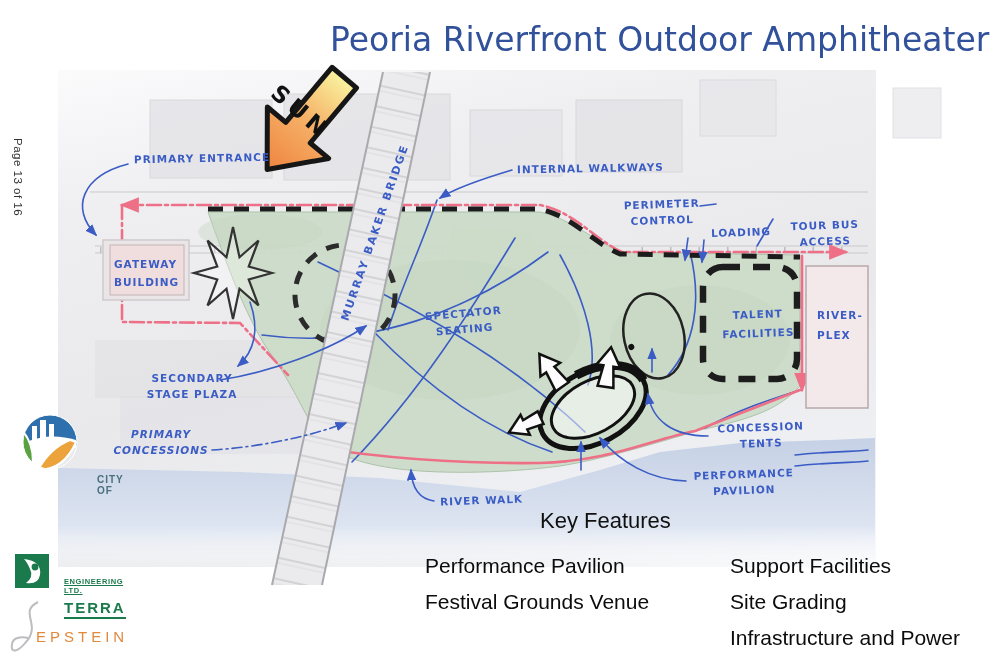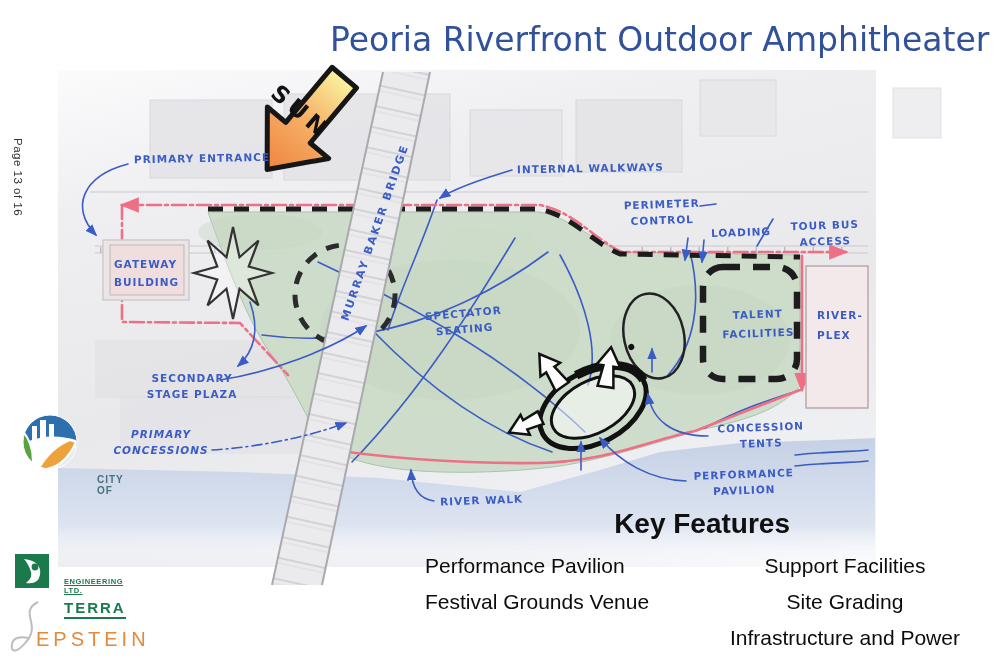--- a/index.html
+++ b/index.html
@@ -40,38 +40,38 @@
   #lb-river-plex{left:817px;top:306px;width:58px;line-height:1.9;}
   #lb-secondary-stage-plaza{left:144px;top:370px;width:96px;text-align:center;}
   #lb-primary-concessions{left:98px;top:426px;width:126px;text-align:center;font-style:italic;}
   #lb-concession-tents{left:711px;top:419px;width:100px;text-align:center;transform:rotate(-2deg);}
   #lb-performance-pavilion{left:685px;top:466px;width:118px;text-align:center;transform:rotate(-2deg);}
   #lb-river-walk{left:440px;top:492px;white-space:nowrap;transform:rotate(-2deg);}
   #lb-murray-baker-bridge{left:270px;top:224px;width:210px;text-align:center;white-space:nowrap;
     transform:rotate(-71deg);letter-spacing:2px;font-size:11px;}
 
   
-  .kf-heading{position:absolute;left:540px;top:508px;width:250px;text-align:right;
-    font-size:28px;font-weight:700;color:#101010;}
+  .kf-heading{position:absolute;left:540px;top:508px;width:250px;text-align:left;
+    font-size:22px;font-weight:400;color:#101010;}
   .kf-col{position:absolute;top:548px;font-size:21px;color:#0c0c0c;line-height:36px;font-weight:500;}
-  #kf-col1{left:425px;} #kf-col2{left:730px;text-align:center;}
+  #kf-col1{left:425px;} #kf-col2{left:730px;}
 
   
   .logo-peoria{position:absolute;left:6px;top:408px;width:112px;height:112px;}
   .logo-peoria .cityof{position:absolute;left:63px;top:66px;font-size:10px;letter-spacing:1px;
     color:#49707c;font-weight:700;margin-left:28px;}
   .logo-peoria .pname{position:absolute;left:5px;top:78px;font-size:24px;letter-spacing:2.5px;
     color:var(--peoria_teal);font-weight:500;}
   .logo-terra{position:absolute;left:14px;top:553px;width:120px;height:48px;}
   .logo-terra .tname{position:absolute;left:50px;top:2px;font-size:15px;font-weight:700;
     letter-spacing:2px;color:var(--terra_green);border-bottom:2px solid var(--terra_green);padding-bottom:1px;margin-top:44px;}
   .logo-terra .tsub{position:absolute;left:50px;top:24px;font-size:7.5px;letter-spacing:.6px;
     color:var(--terra_green);font-weight:700;text-decoration:underline;}
   .logo-epstein{position:absolute;left:4px;top:598px;width:140px;height:62px;}
-  .logo-epstein .ename{position:absolute;left:32px;top:30px;font-size:20px;letter-spacing:4px;
+  .logo-epstein .ename{position:absolute;left:32px;top:30px;font-size:15px;letter-spacing:4px;
     color:var(--epstein_orange);font-weight:500;}
 
   
   .blue{stroke:var(--ink_blue);fill:none;stroke-width:1.6;stroke-linecap:round;}
   .pink{stroke:var(--site_pink);fill:none;stroke-width:2.6;stroke-linecap:round;}
   .blackdash{stroke:#1c1c1c;fill:none;stroke-width:5;}
   .road{stroke:#c9c9cd;fill:none;stroke-width:1;}
 </style>
 </head>
 <body>

